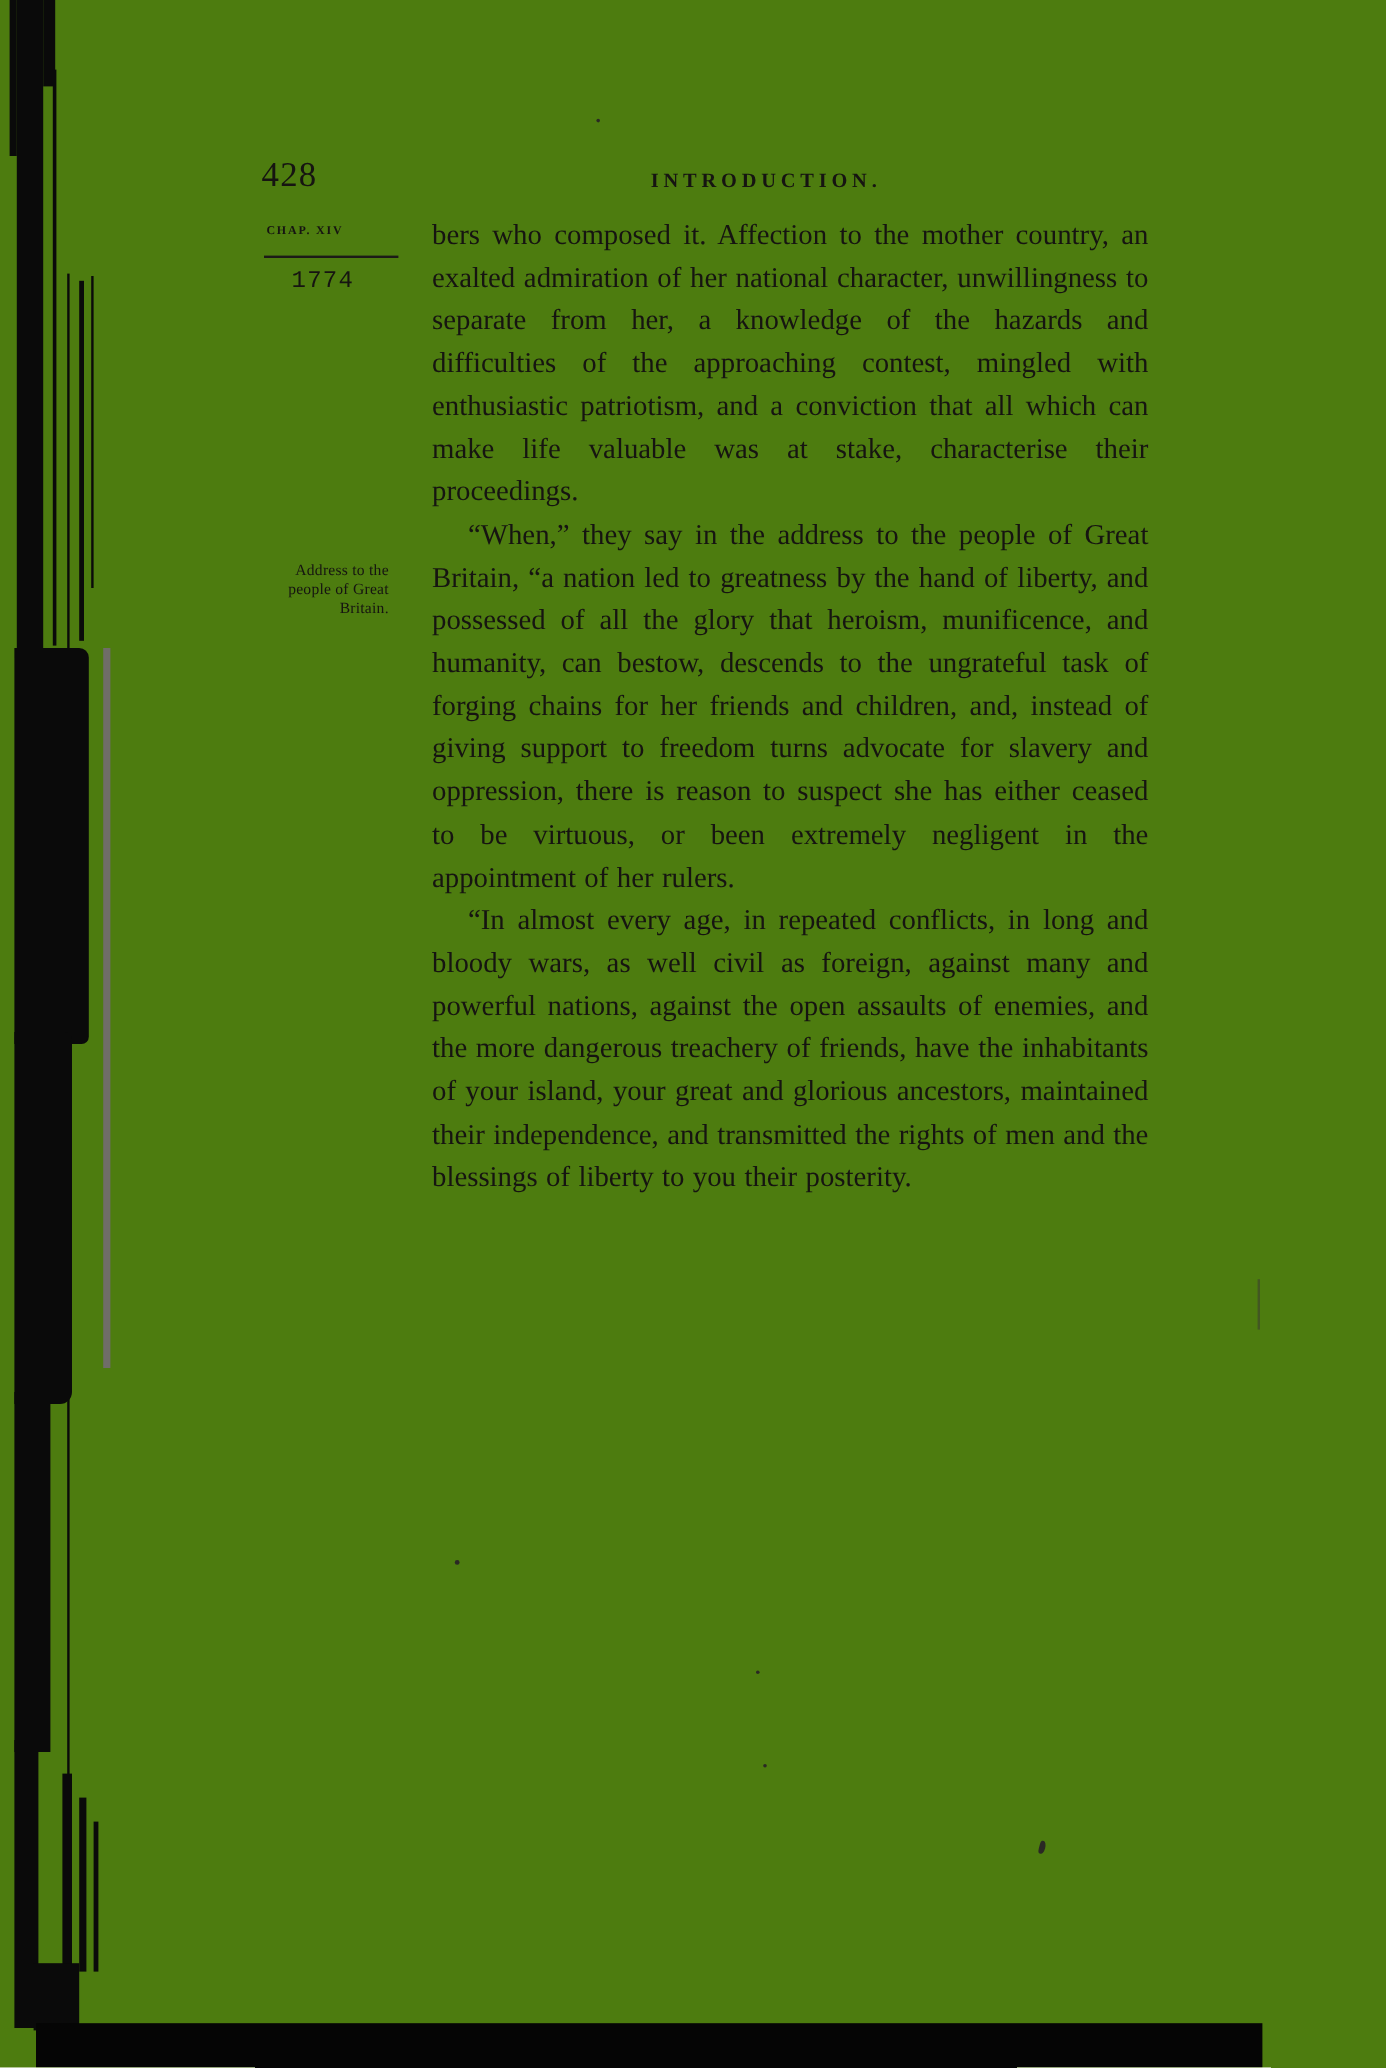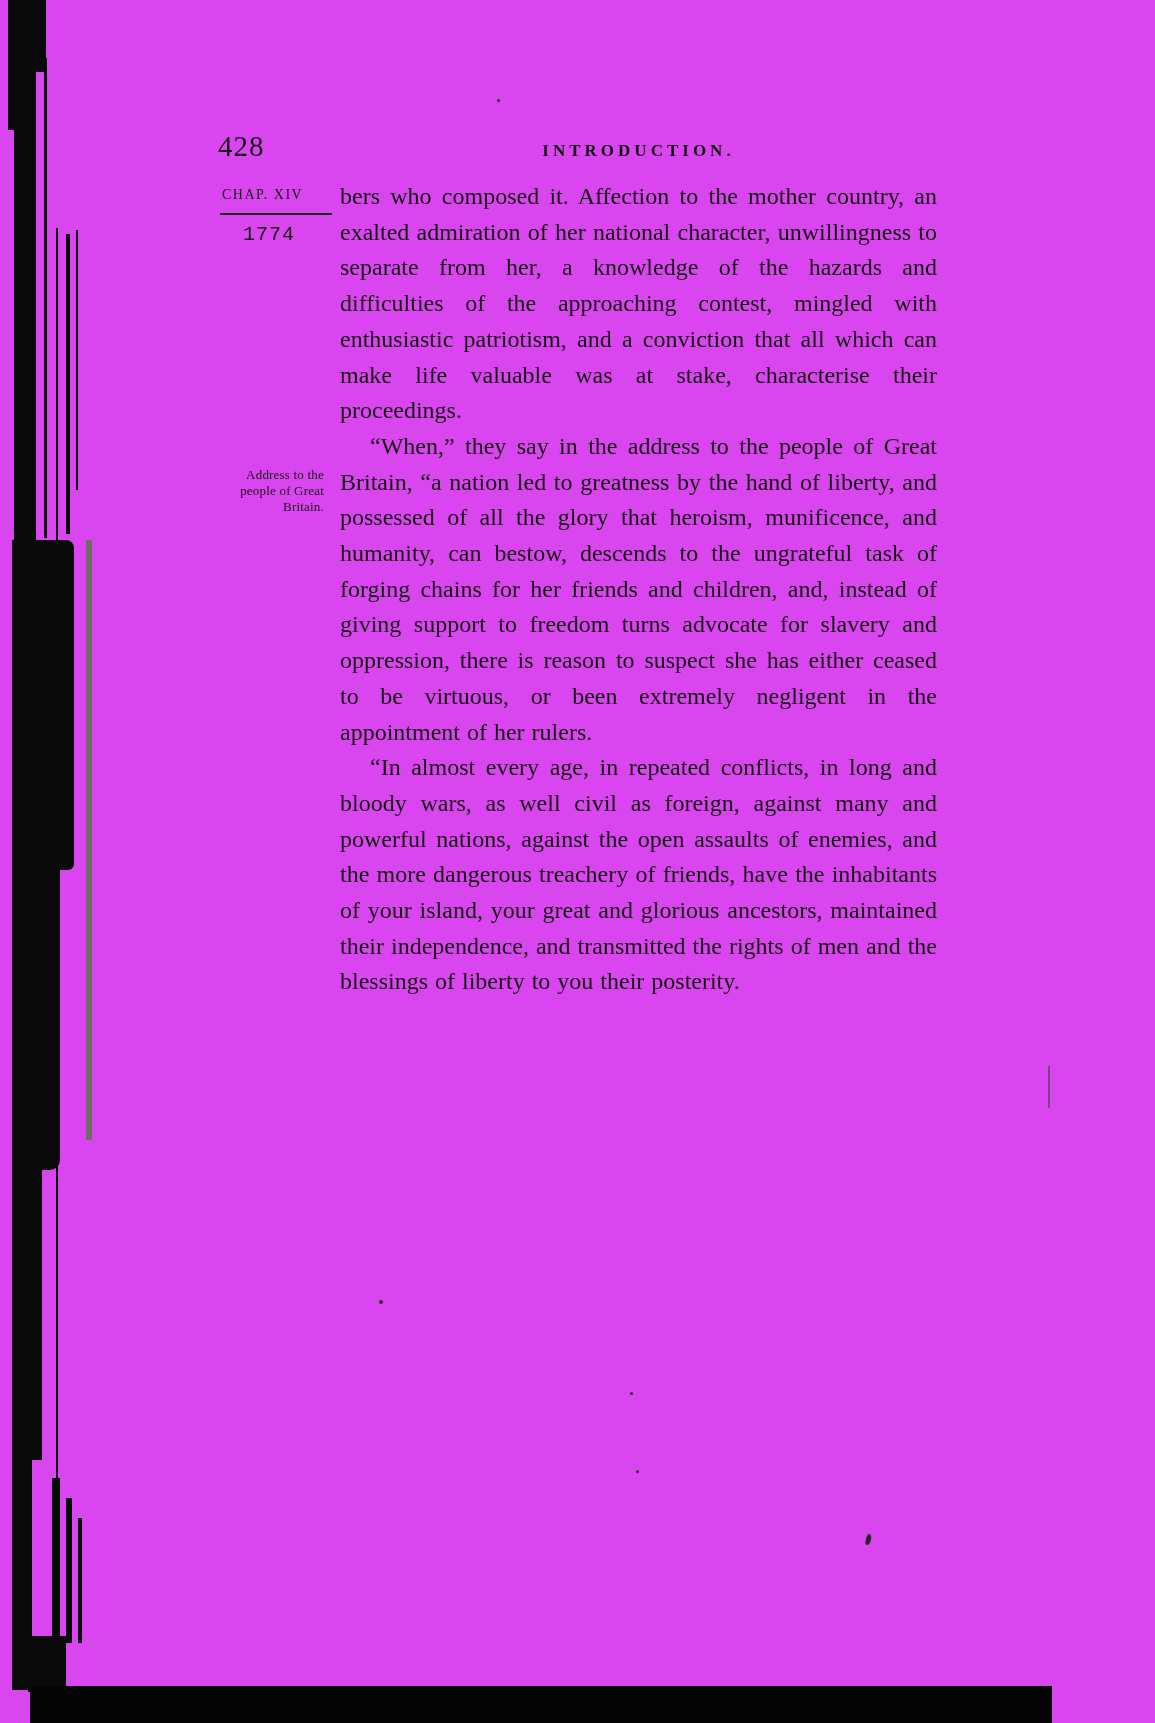--- a/index.html
+++ b/index.html
@@ -4,21 +4,21 @@
 <style>
   html, body {
     margin: 0;
     padding: 0;
     background: #fbfaf4;
   }
   .page {
     position: relative;
     width: 1155px;
     height: 1723px;
-    background: #d946ef;
+    background: #4d7c0f;
     font-family: "Liberation Serif", serif;
     color: #161411;
     overflow: hidden;
   }
   
   .art { position: absolute; background: #0a0a0a; }
   .art.gray { background: #6f6d68; }
   .art.faint { background: #3a3833; opacity: .55; }
   .speck { position: absolute; background: #2a2824; border-radius: 50%; }
   
@@ -33,23 +33,23 @@
     left: 340px; top: 141px; width: 597px;
     text-align: center;
     font-size: 17px;
     letter-spacing: 4px;
     font-weight: bold;
     font-family: Liberation Serif, serif;
   }
   .margin-chap {
     position: absolute;
     left: 222px; top: 187px;
-    font-size: 14px;
+    font-size: 10px;
     letter-spacing: 1.5px;
-    font-weight: normal;
+    font-weight: bold;
   }
   .margin-rule {
     position: absolute;
     left: 220px; top: 213px; width: 112px;
     border-top: 2px solid #1c1a17;
   }
   .margin-year {
     position: absolute;
     left: 243px; top: 223px;
     font-size: 20px;
@@ -59,21 +59,21 @@
   .margin-address {
     position: absolute;
     left: 220px; top: 467px; width: 104px;
     font-size: 13px;
     line-height: 16px;
     letter-spacing: .2px;
     text-align: right;
   }
   .body-text {
     position: absolute;
-    left: 340px; top: 179px; width: 597px;
+    left: 360px; top: 179px; width: 597px;
     font-size: 24px;
     line-height: 35.7px;
     text-align: justify;
     word-spacing: 1px;
   }
   .body-text p { margin: 0; }
   .body-text p.indent { text-indent: 30px; }
   .bottom-bar {
     position: absolute;
     left: 30px; top: 1686px;

